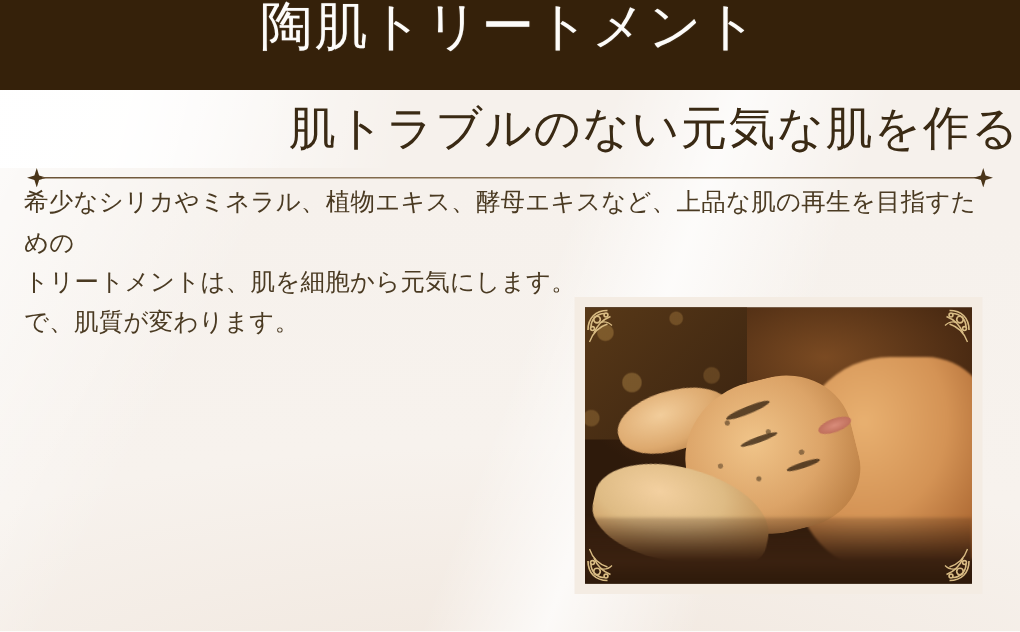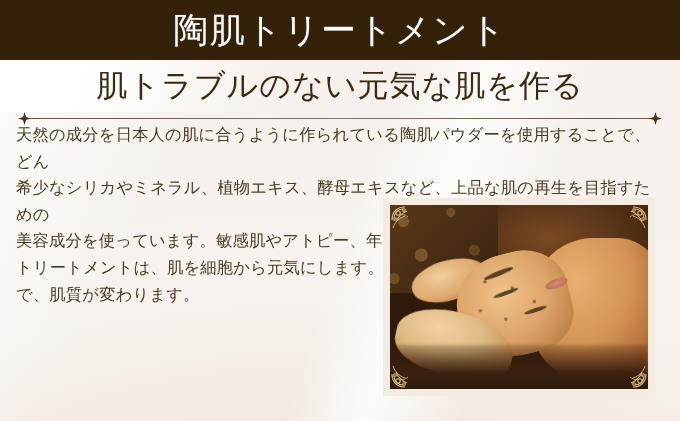--- a/index.html
+++ b/index.html
@@ -23,41 +23,40 @@
   }
 
   
   .header-band {
     position: absolute;
     left: 0; top: 0;
     width: 680px;
     height: 60px;
     background: #35210a;
     display: flex;
-    align-items: center;
     justify-content: center;
   }
   .header-title {
     color: #fdfcfa;
     font-size: 35px;
     letter-spacing: 1.5px;
     line-height: 1;
     white-space: nowrap;
     text-shadow: 0 0 1px rgba(255,255,255,0.25);
   }
 
   
   .subtitle-wrap {
     position: absolute;
     left: 0; top: 60px;
     width: 680px;
     height: 52px;
     display: flex;
     align-items: center;
-    justify-content: center;
+    justify-content: flex-end;
     overflow: hidden;
   }
   .subtitle-wrap::before {
     content: "";
     position: absolute;
     left: -40px; top: -30px;
     width: 420px; height: 120px;
     background: linear-gradient(105deg, rgba(255,255,255,0.95) 30%, rgba(255,255,255,0) 72%);
     transform: rotate(-2.2deg);
     pointer-events: none;
@@ -244,23 +243,21 @@
     <div class="subtitle">肌トラブルのない元気な肌を作る</div>
   </div>
 
   <div class="divider">
     <div class="diamond left"></div>
     <div class="rule"></div>
     <div class="diamond right"></div>
   </div>
 
   <div class="copy">
-    <p class="wide">天然の成分を日本人の肌に合うように作られている陶肌パウダーを使用することで、どん</p>
     <p class="wide">希少なシリカやミネラル、植物エキス、酵母エキスなど、上品な肌の再生を目指すための</p>
-    <p class="narrow">美容成分を使っています。敏感肌やアトピー、年</p>
     <p class="narrow">トリートメントは、肌を細胞から元気にします。</p>
     <p class="narrow">で、肌質が変わります。</p>
 
   </div>
 
   <div class="photo-frame">
     <div class="photo">
       <div class="pillow"></div>
       <div class="shoulder"></div>
       <div class="hand-top"></div>

